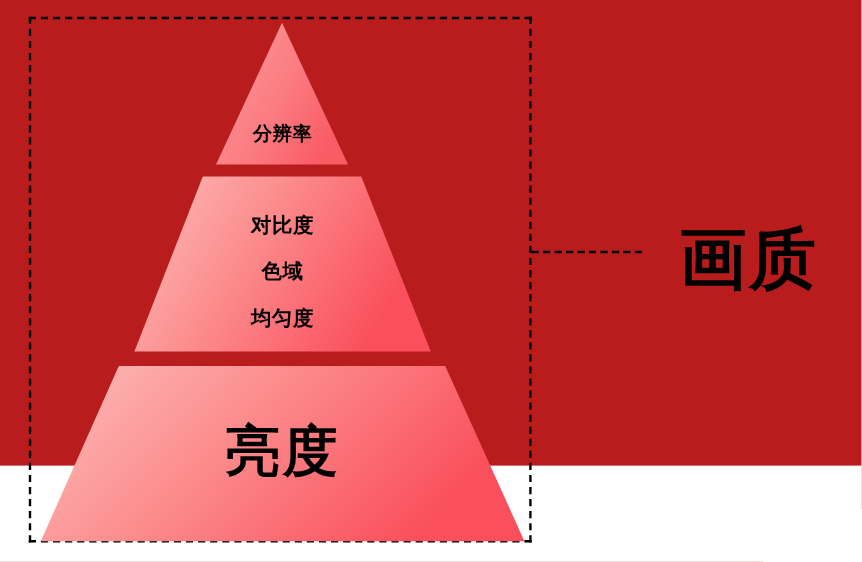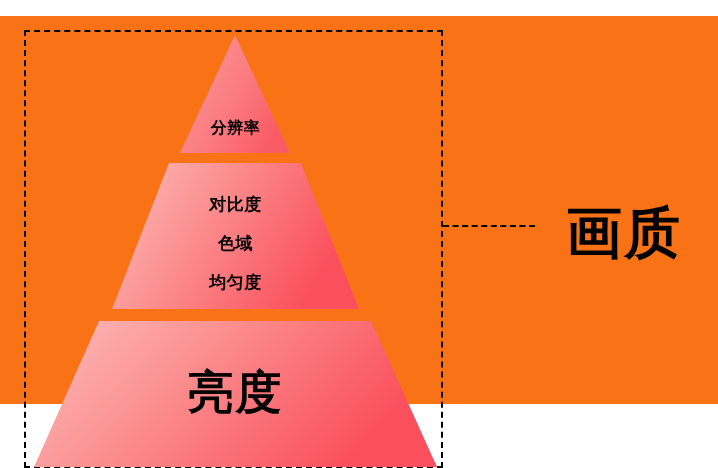--- a/index.html
+++ b/index.html
@@ -11,24 +11,24 @@
     width: 718px;
     height: 468px;
     position: relative;
     overflow: hidden;
     font-family: "DejaVu Sans", "Liberation Sans", sans-serif;
   }
 
   #stage {
     position: absolute;
     left: 0;
-    top: 16px;
+    top: 0;
     width: 718px;
     height: 388px;
-    background: #f97316;
+    background: #b91c1c;
   }
 
   
   #pyramid-group {
     position: absolute;
     left: 24px;
     top: 14px;
     width: 419px;
     height: 438px;
     border: 2px dashed #000000;

